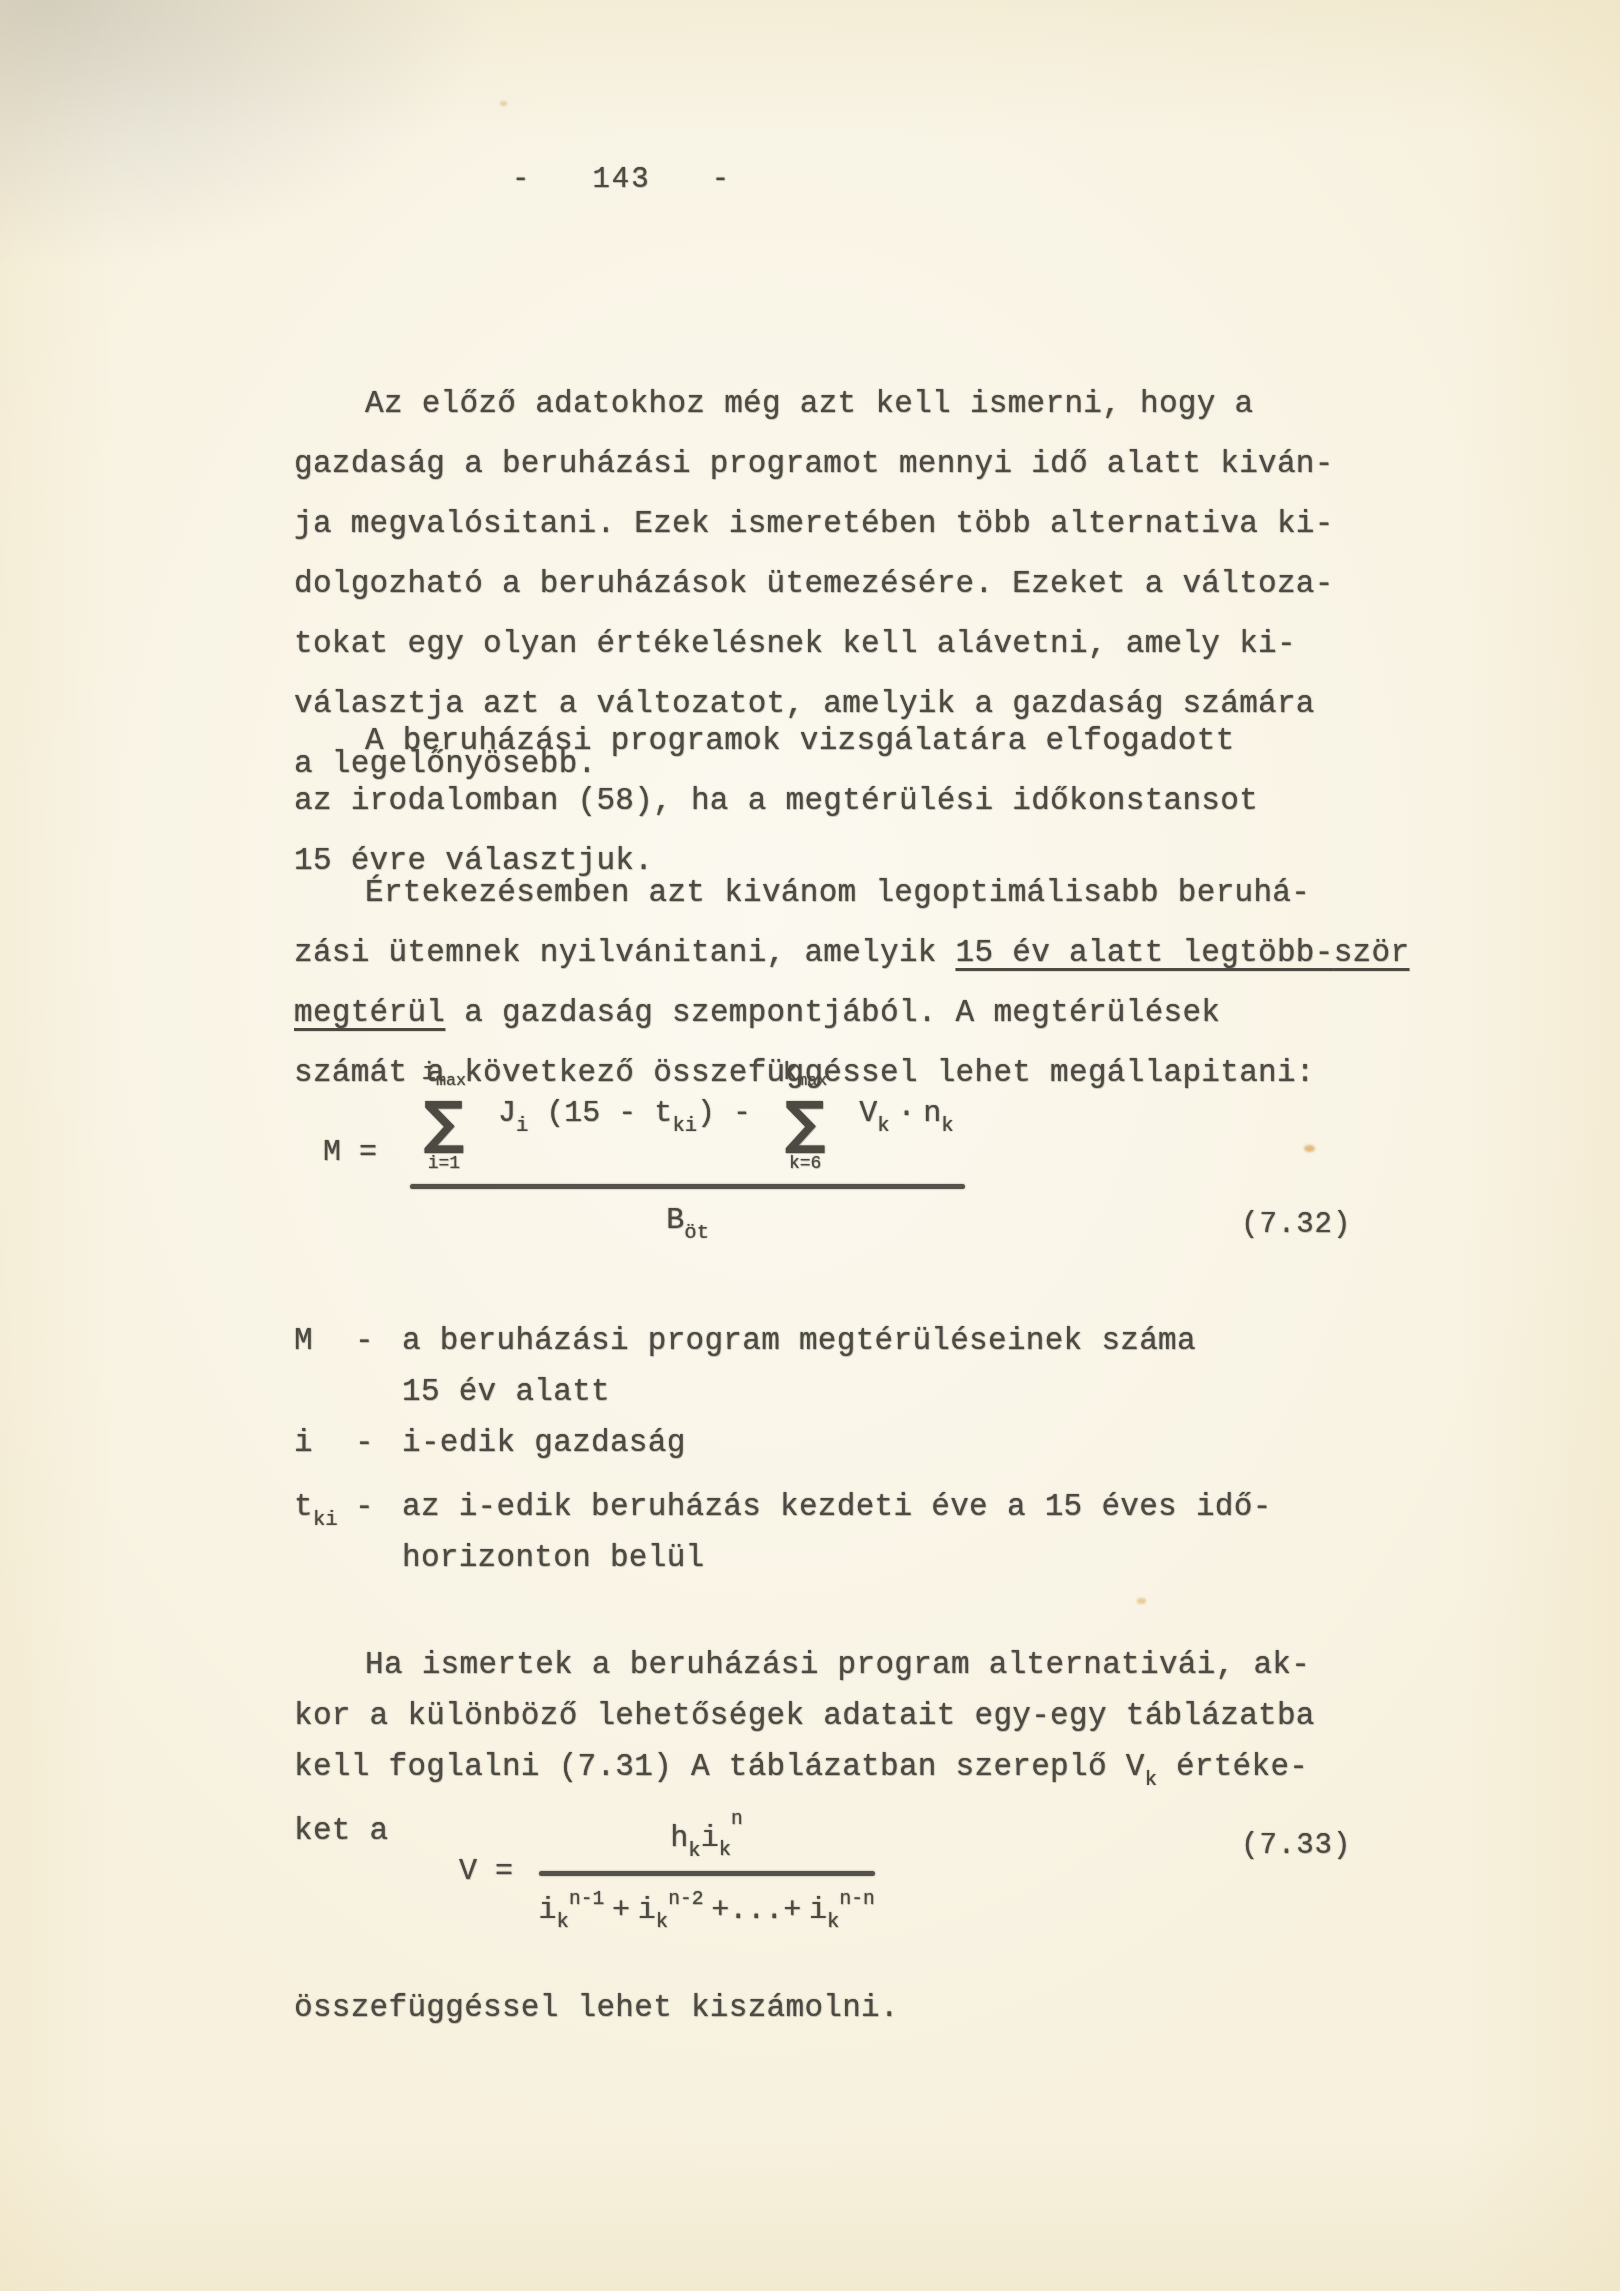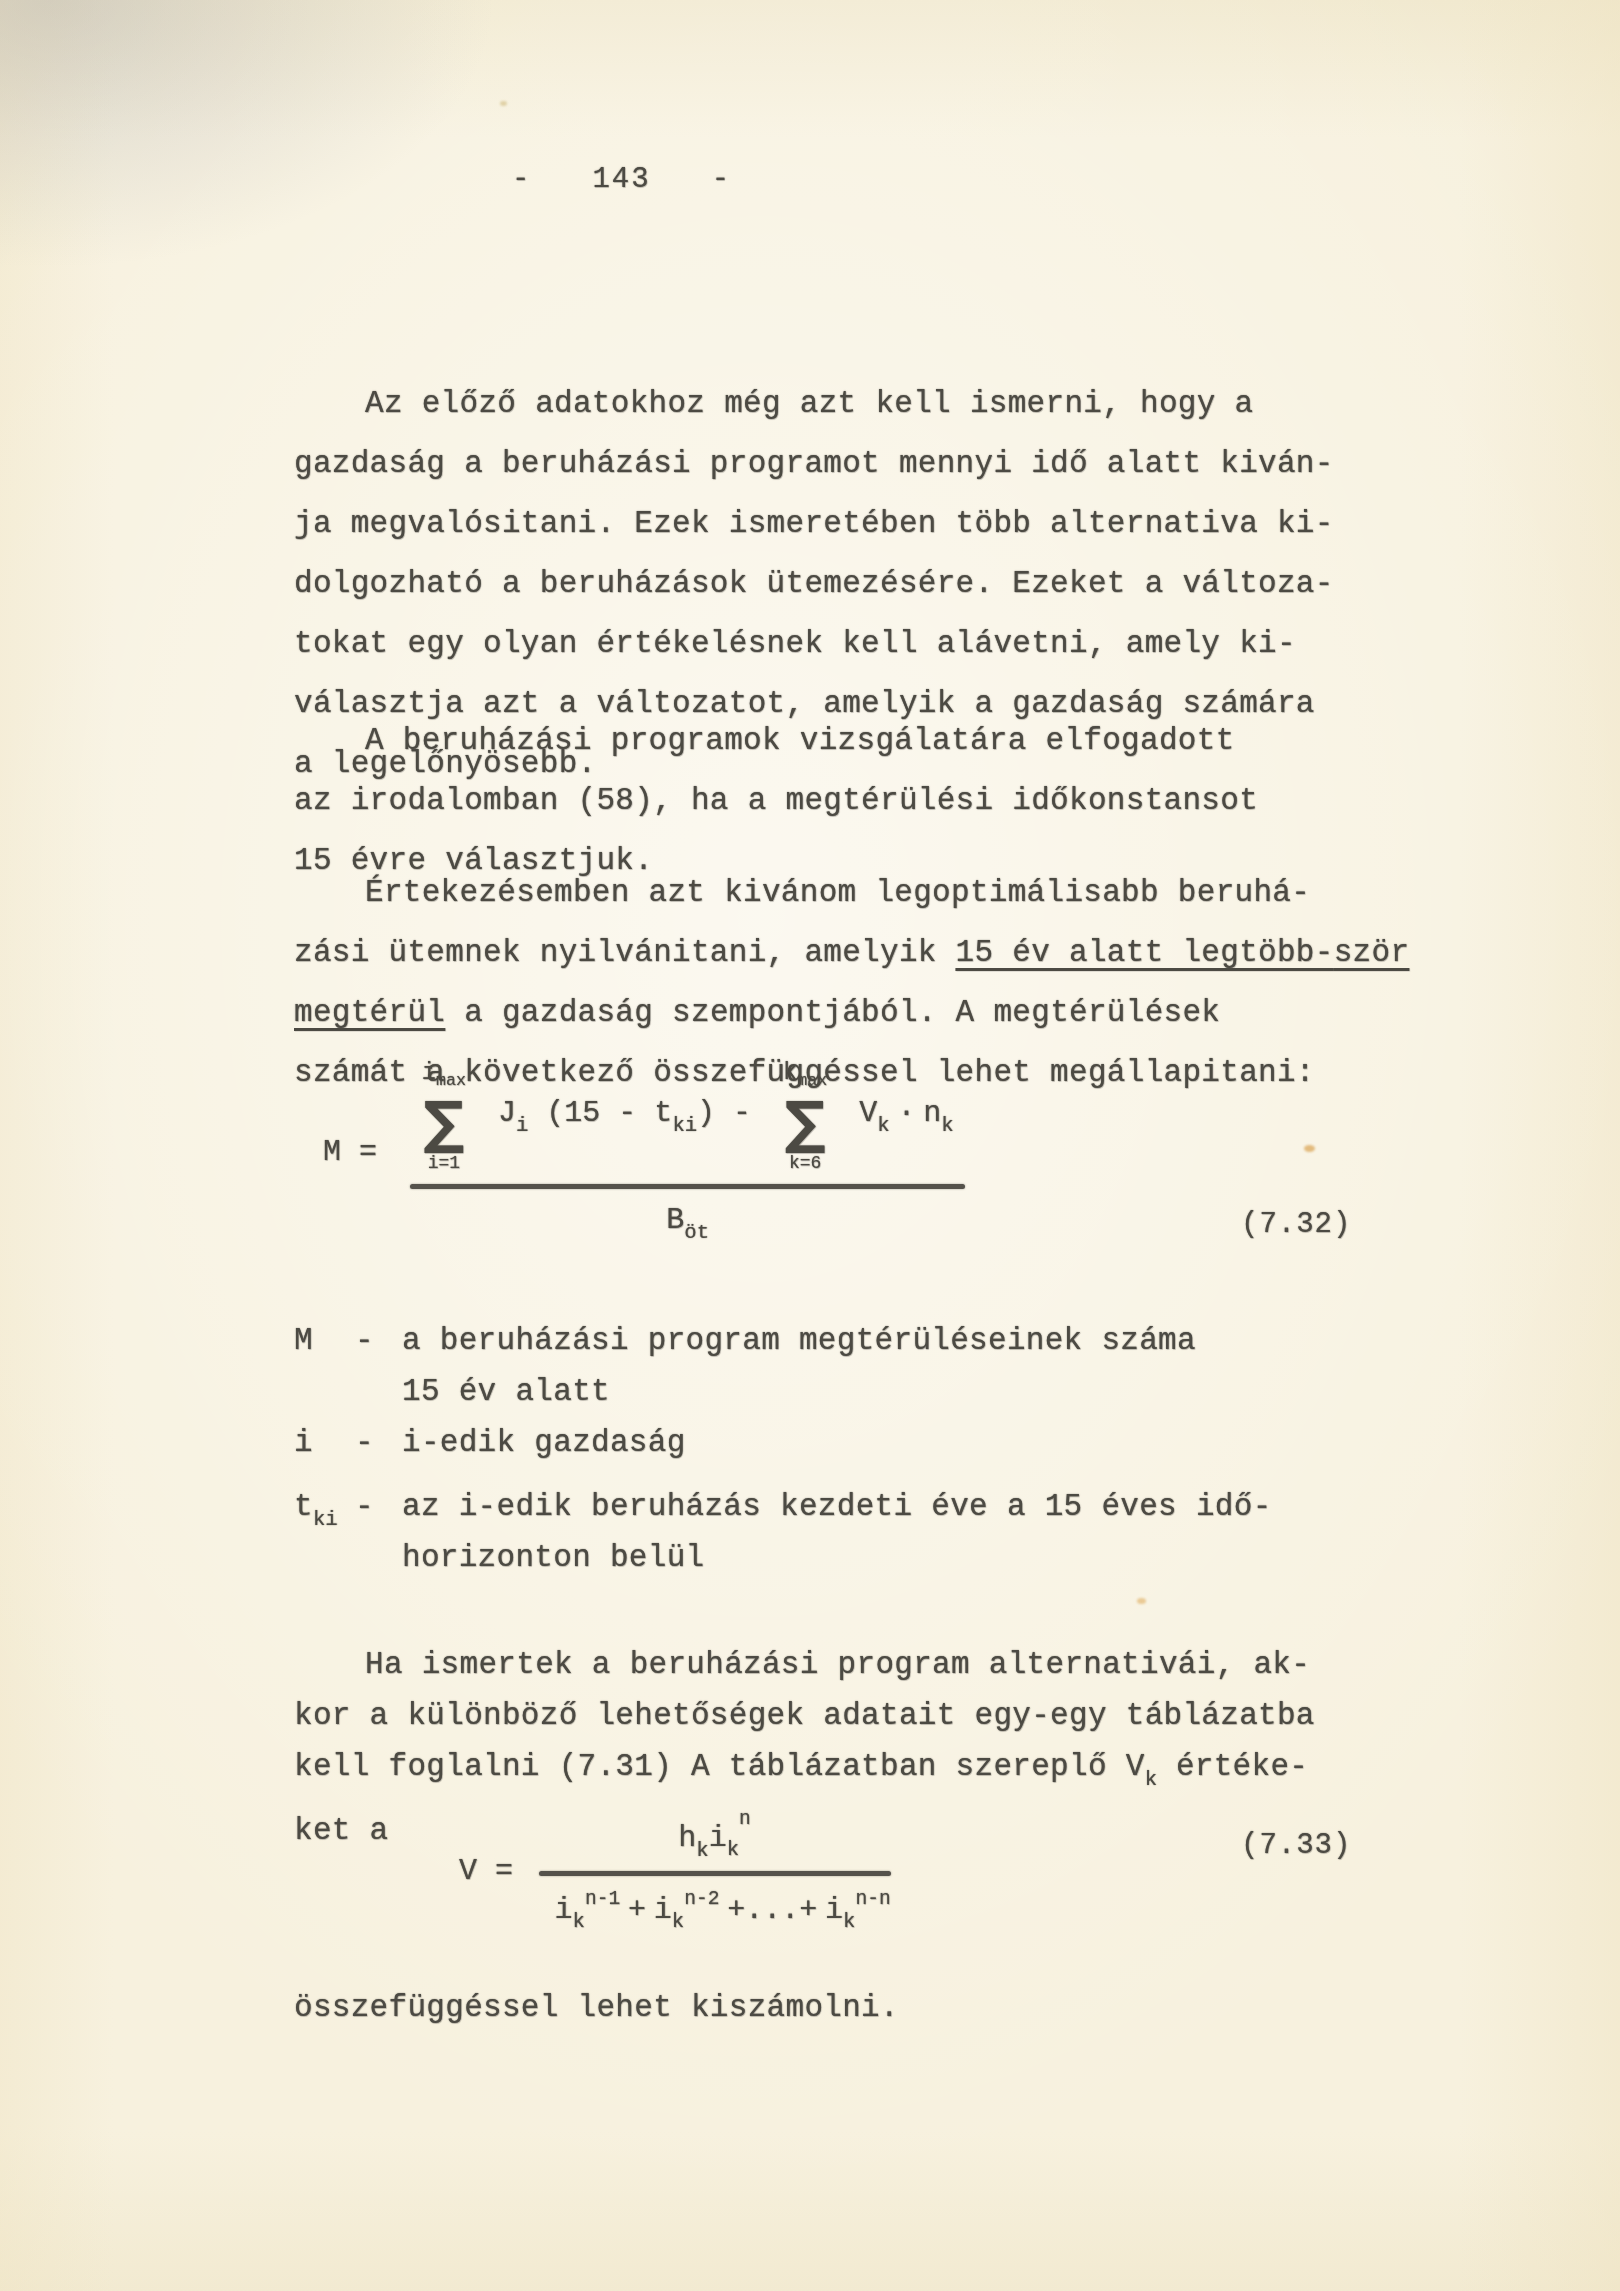--- a/index.html
+++ b/index.html
@@ -65,21 +65,21 @@
   .sum-sup .ss { font-size:16.7px; vertical-align:-5.9px; }
   .sum-sigma { font-family:"DejaVu Sans",sans-serif; font-size:57px; line-height:59px; font-weight:bold; }
   .sum-sub { font-size:18px; margin-top:2px; }
   .f-expr { white-space:pre; }
   .mdot { padding:0 7.8px; }
   .eq-label { position:absolute; font-size:29px; letter-spacing:1px; }
   #label732 { left:1241px; top:1208px; }
   #label733 { left:1241px; top:1829px;text-align:right; }
   .num733 { display:flex; align-items:flex-end; padding:0 15.7px 9.8px 15.7px; }
   .num733 sup { vertical-align:21.6px; }
-  .den733 { padding-top:11.8px; white-space:pre;margin-left:16px; }
+  .den733 { padding-top:11.8px; white-space:pre; }
 </style>
 </head>
 <body>
 
 <div class="page">
 
   <div class="fleck fleck1"></div>
   <div class="fleck fleck2"></div>
   <div class="fleck fleck3"></div>
 

